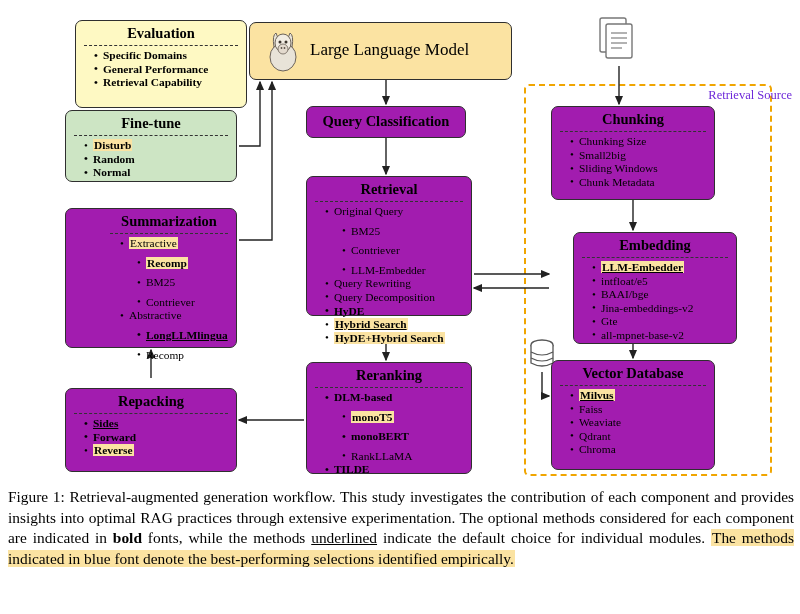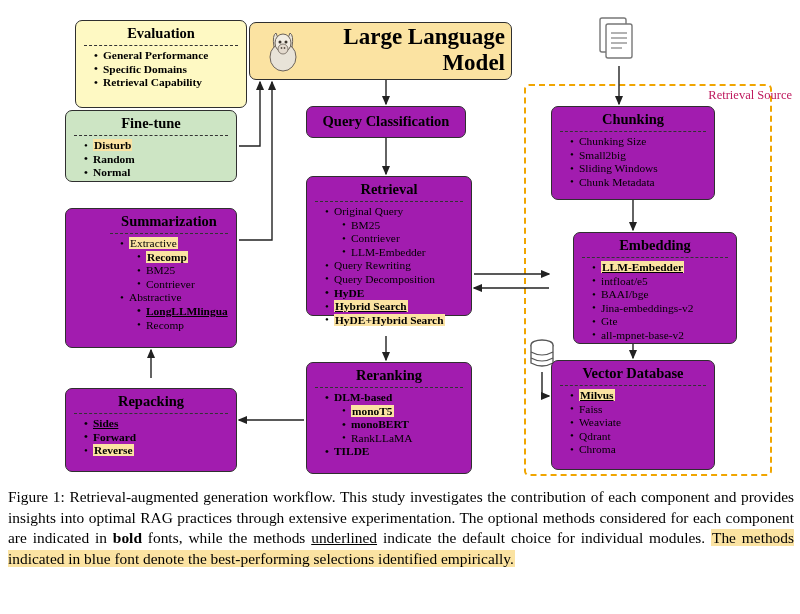--- a/index.html
+++ b/index.html
@@ -55,20 +55,21 @@
   }
   .box li::before {
     content: "\2022";
     position: absolute;
     left: 0;
     top: -0.5px;
     font-size: 11px;
   }
   .box li.sub {
     padding-left: 26px;
+    margin-top: 6px;
   }
   .box li.sub::before {
     left: 17px;
   }
   .hl {
     background: #fbe3a2;
     padding: 0 1px;
   }
   .bold { font-weight: bold; }
   .ul { text-decoration: underline; }
@@ -88,24 +89,24 @@
   #repacking {
     left: 65px; top: 388px; width: 172px; height: 84px;
   }
   #llm {
     left: 249px; top: 22px; width: 263px; height: 58px;
     background: #fbe3a2;
     display: flex;
     align-items: center;
   }
   #llm .llm-title {
-    font-weight: bold;
-    font-size: 23px;
+    font-weight: normal;
+    font-size: 17px;
     flex: 1;
-    text-align: right;
+    text-align: left;
     padding-left: 6px;
   }
   .llama {
     width: 42px;
     height: 46px;
     margin-left: 6px;
     position: relative;
     flex: 0 0 auto;
   }
   #queryclass {
@@ -134,21 +135,21 @@
     position: absolute;
     left: 524px; top: 84px; width: 248px; height: 392px;
     border: 2px dashed #f0a500;
     border-radius: 5px;
     box-sizing: border-box;
   }
   #retrieval-source-label {
     position: absolute;
     right: 8px; top: 88px;
     font-size: 12.5px;
-    color: #be185d;
+    color: #6d28d9;
     font-family: "Liberation Serif", serif;
   }
 
   
   #doc-icon {
     position: absolute;
     left: 598px; top: 16px; width: 42px; height: 48px;
   }
   
   #db-icon {
@@ -217,22 +218,22 @@
 
     <path d="M239,146 L260,146 L260,82" stroke="#222" stroke-width="1.4" fill="none" marker-end="url(#ah)"></path>
 
     <path d="M247,50 L239,50" stroke="#222" stroke-width="1.4" fill="none" marker-end="url(#ah)"></path>
   </svg>
 
   <div class="box" id="evaluation">
     <div class="title">Evaluation</div>
     <div class="divider"></div>
     <ul>
+      <li class="bold">Specific Domains</li>
       <li class="bold">General Performance</li>
-      <li class="bold">Specific Domains</li>
       <li class="bold">Retrieval Capability</li>
     </ul>
   </div>
 
   <div class="box" id="finetune">
     <div class="title">Fine-tune</div>
     <div class="divider"></div>
     <ul>
       <li><span class="hl bold">Disturb</span></li>
       <li class="bold">Random</li>

